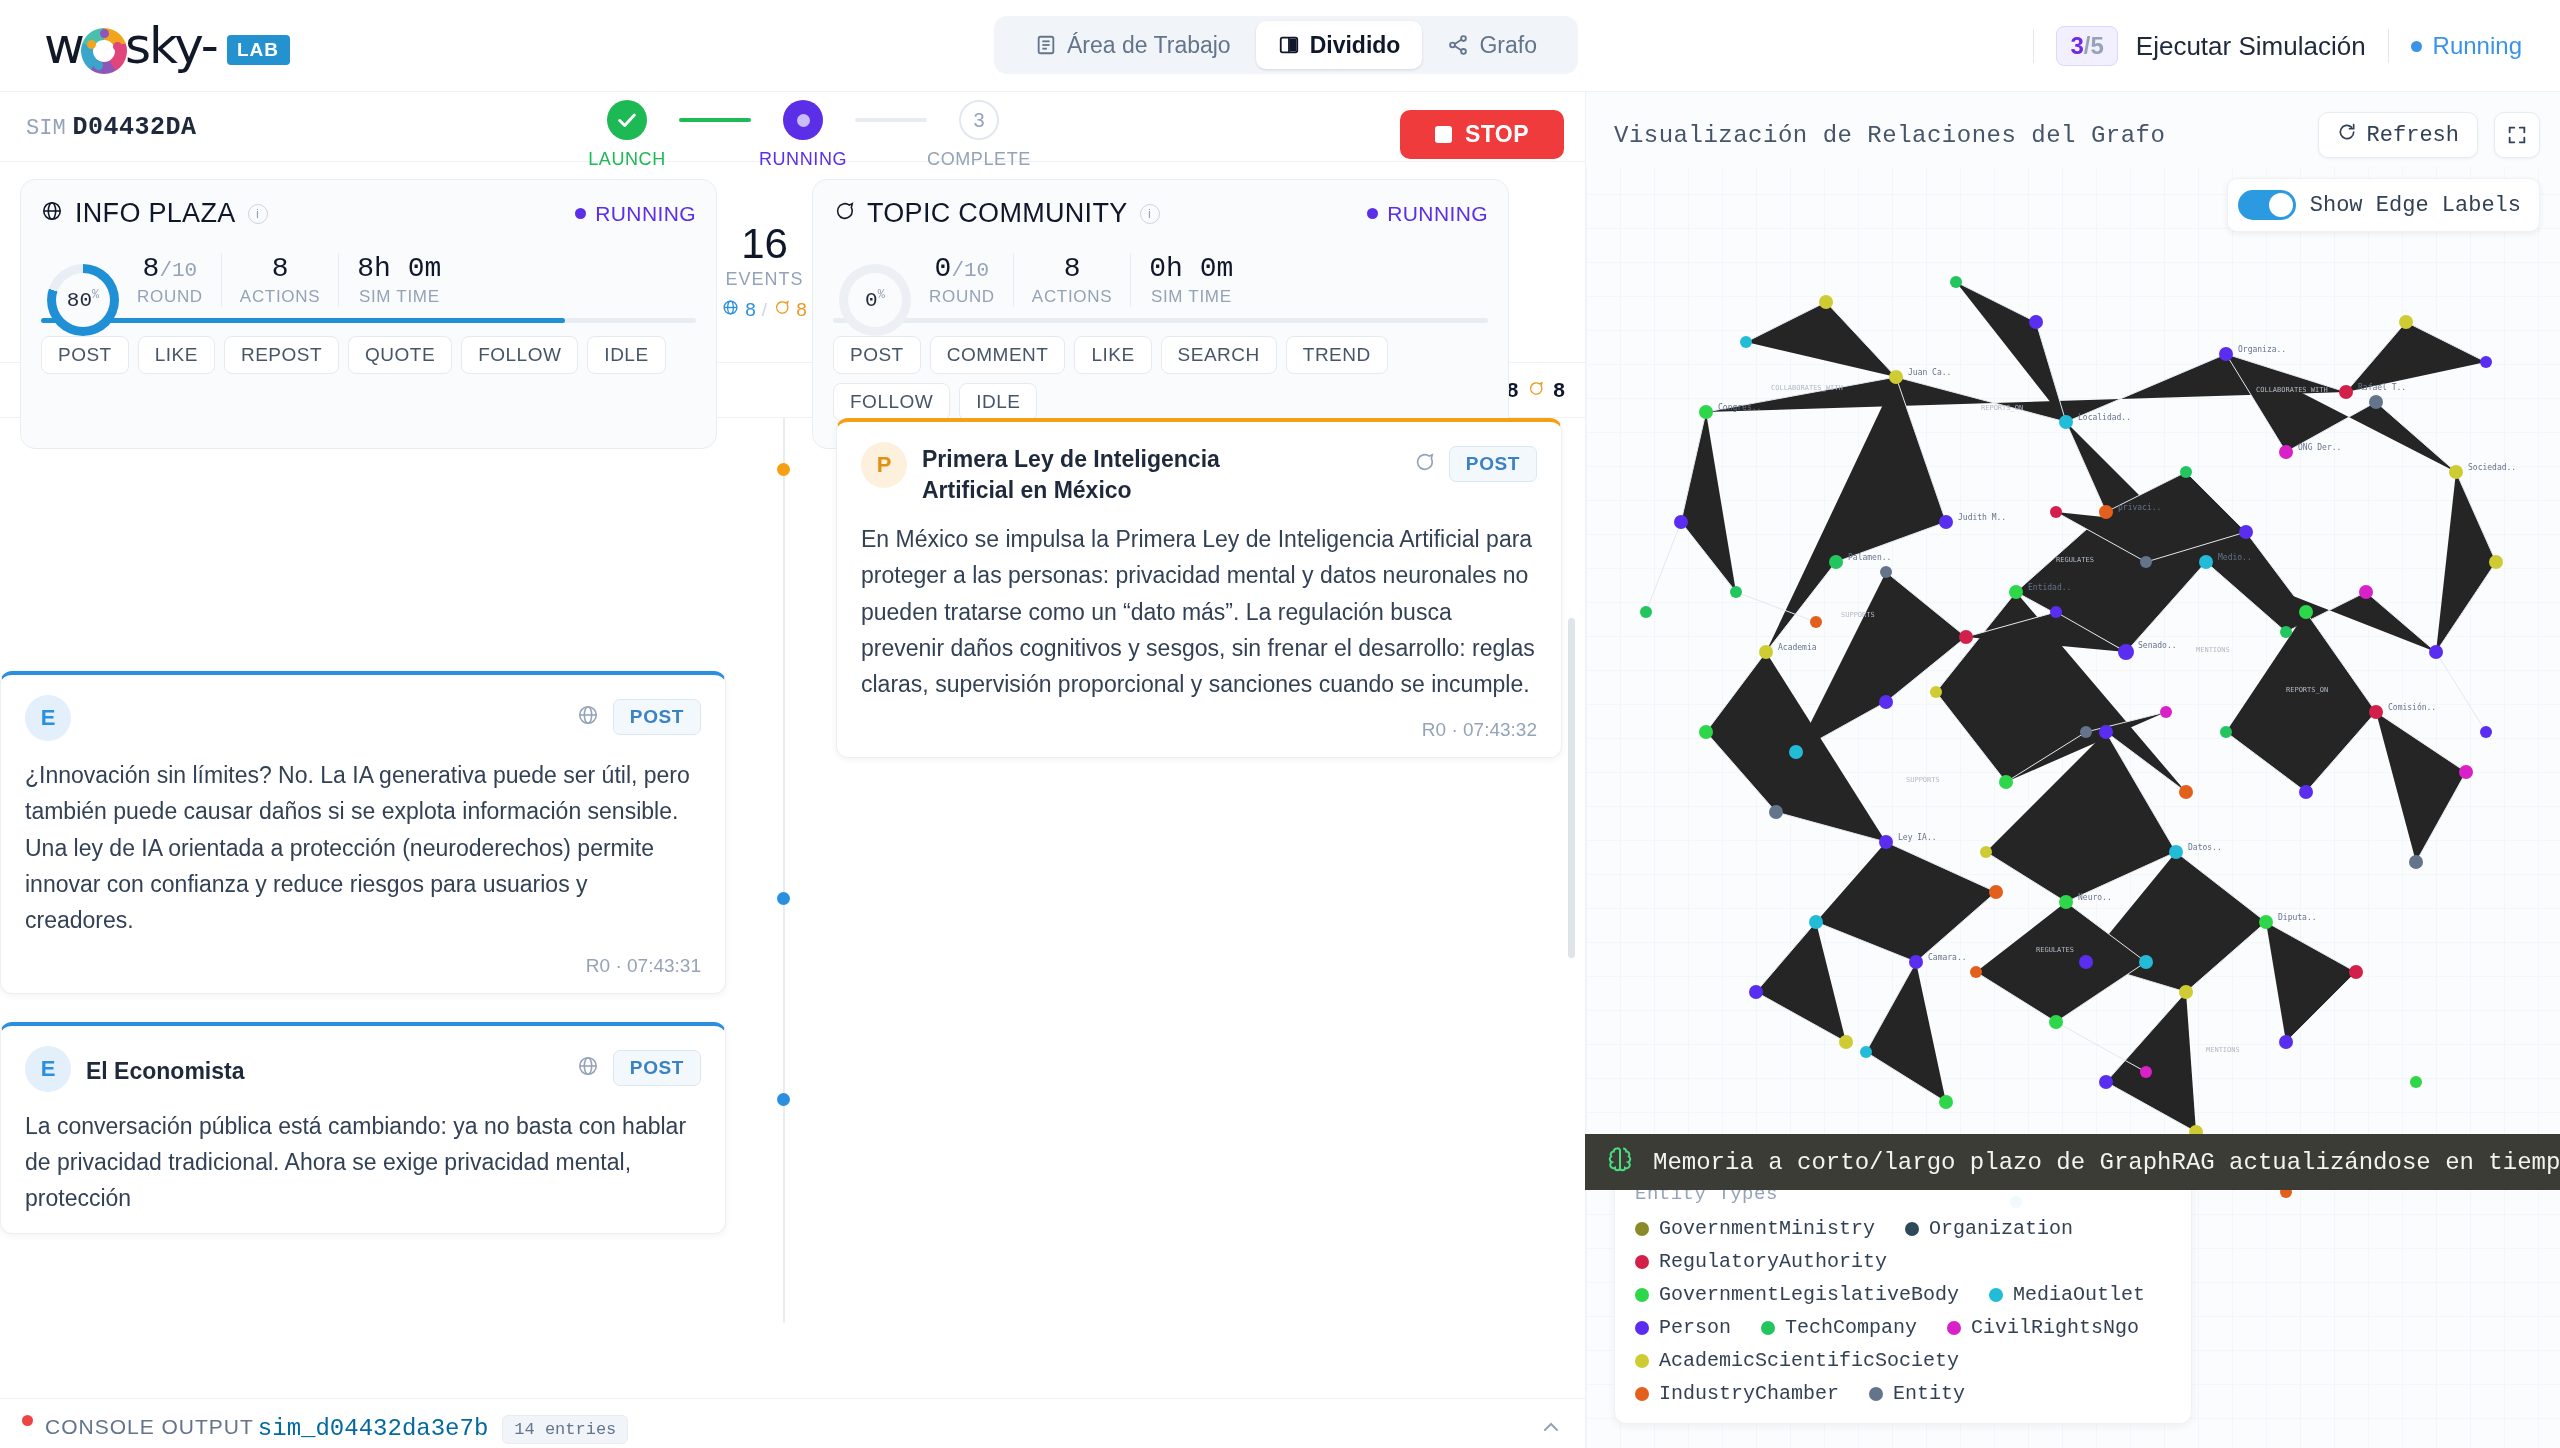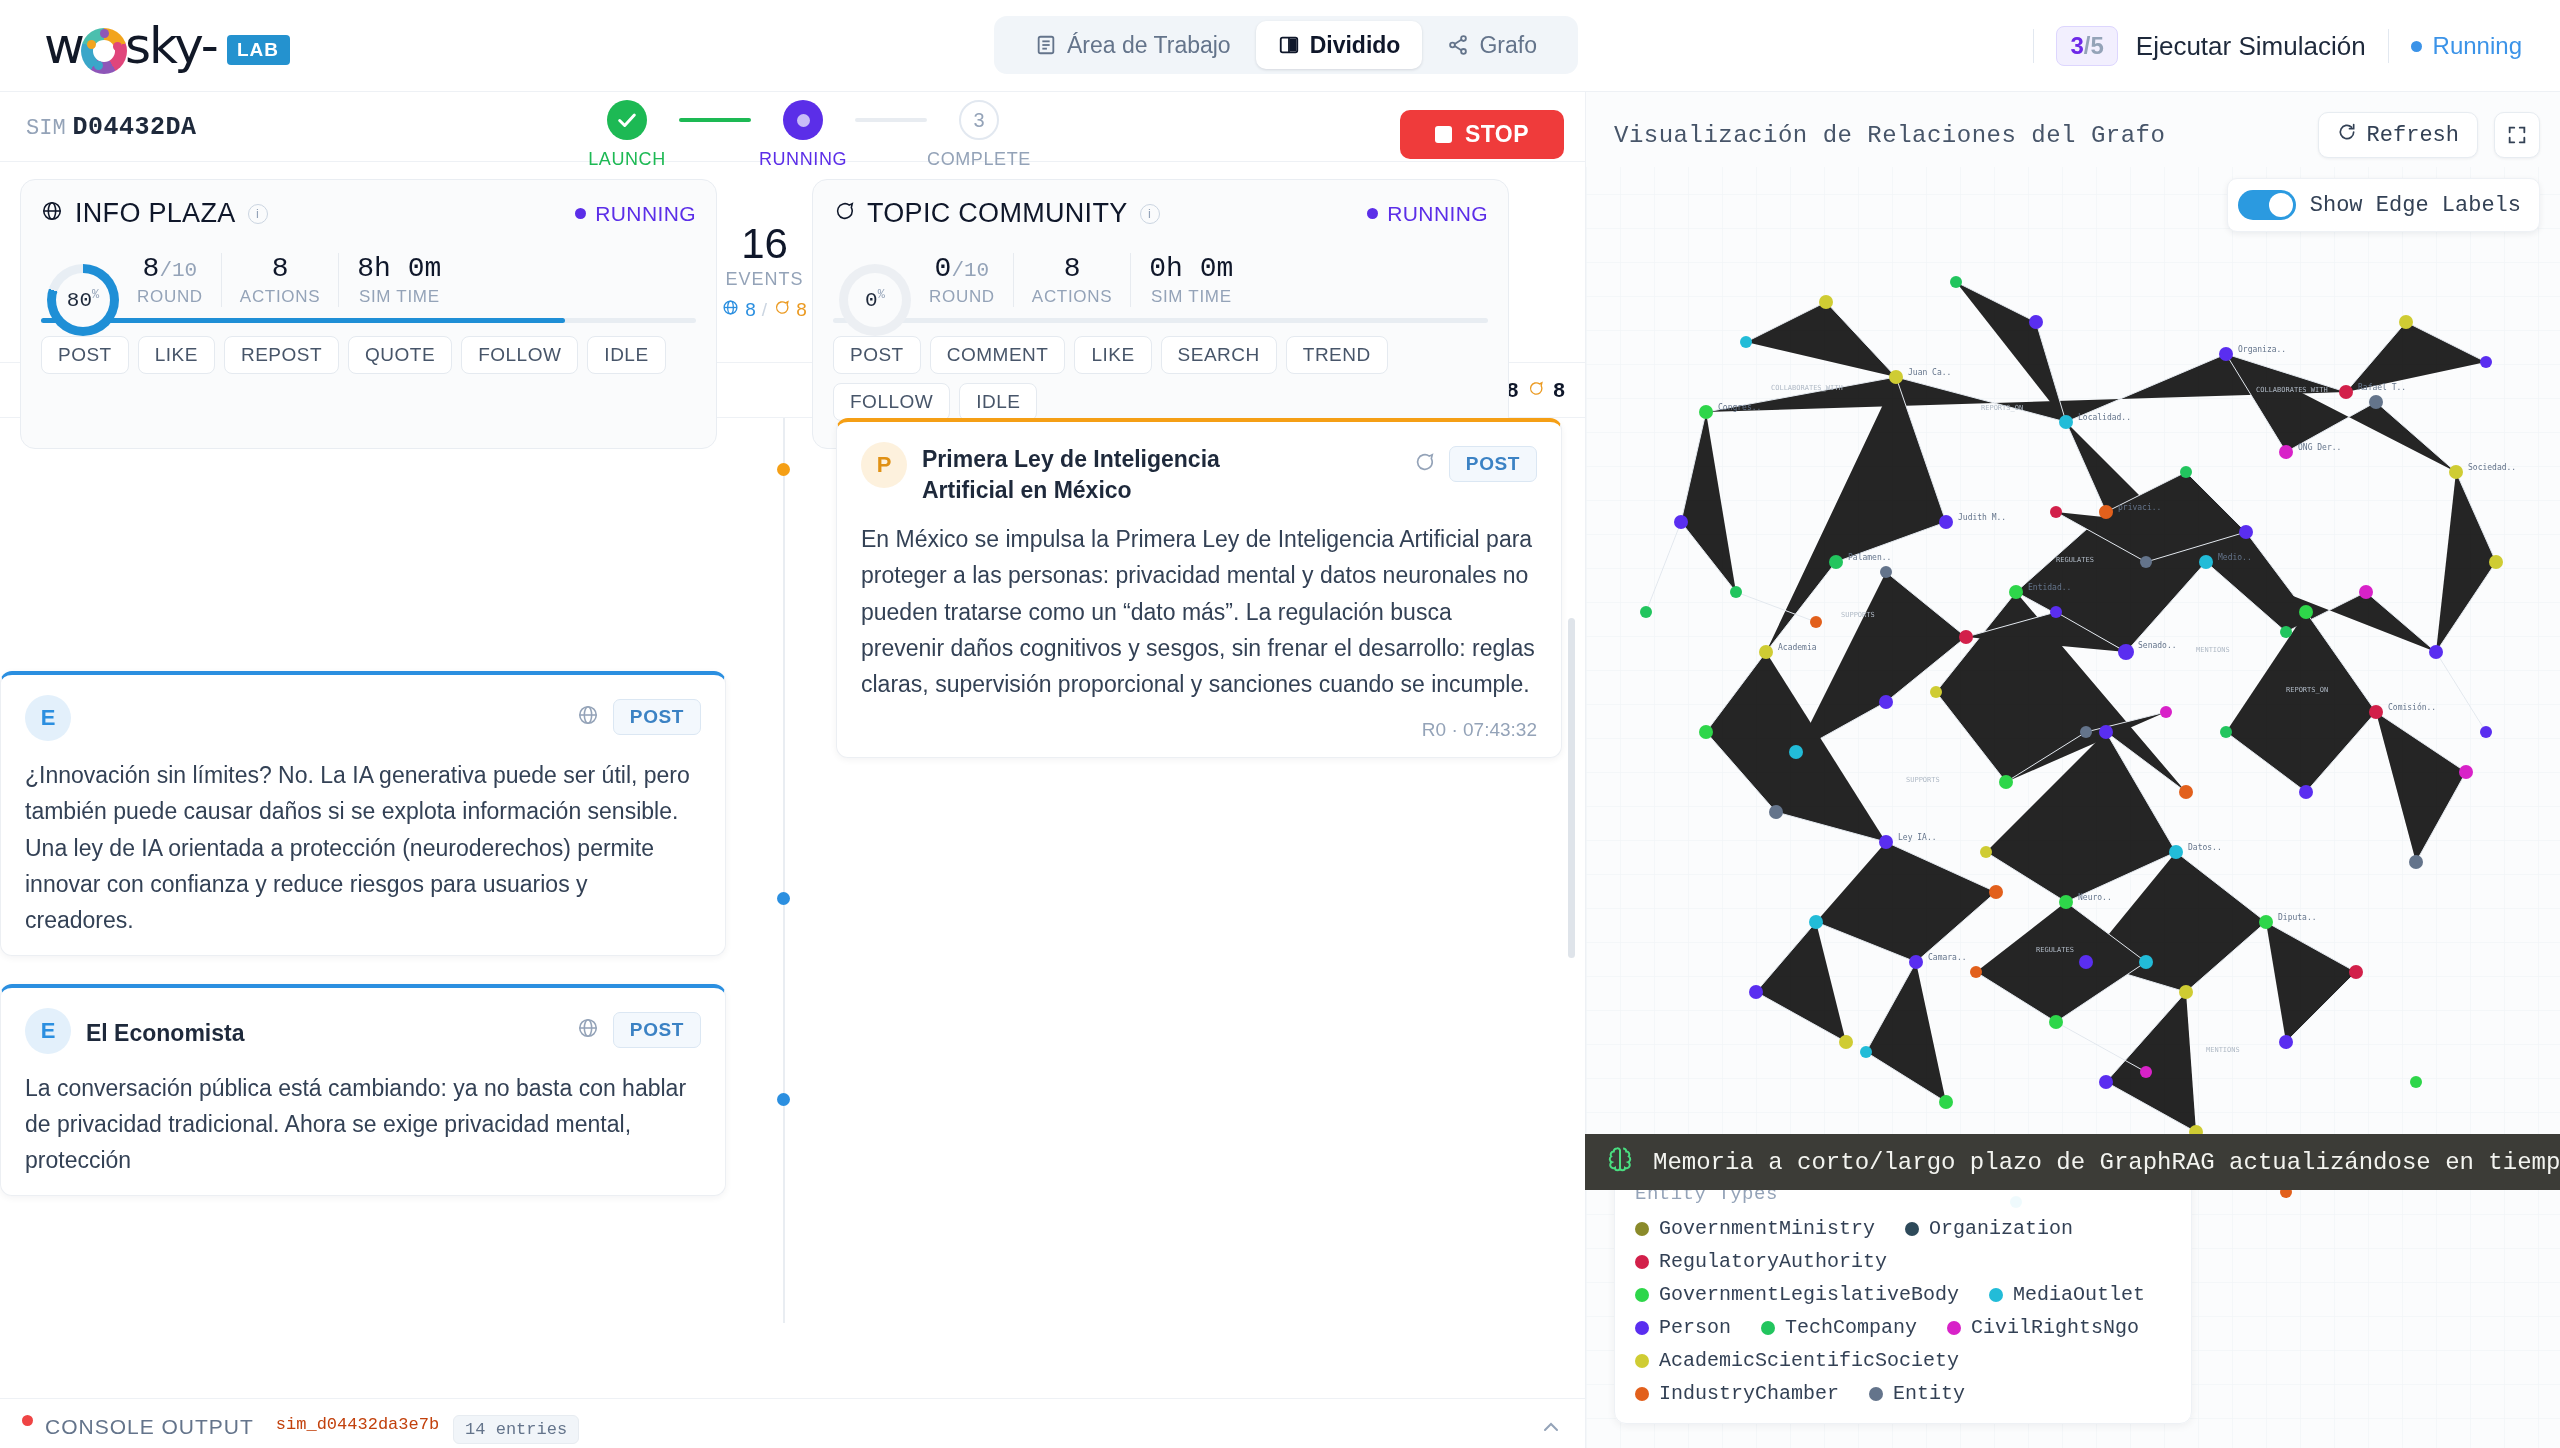--- a/index.html
+++ b/index.html
@@ -155,21 +155,21 @@
   .post-foot { font-size: 19px; color: #94a3b8; text-align: right; margin-top: 16px; }
 
   #scroll-thumb { position: absolute; right: 10px; top: 200px; width: 7px; height: 340px; background: #dfe4ea; border-radius: 4px; }
 
   
   #console {
     position: absolute; left: 0; bottom: 0; width: 1585px; height: 50px;
     border-top: 1px solid #eef1f5; background: #fff; display: flex; align-items: flex-start; padding: 16px 22px;
   }
   #console .t { font-size: 21px; color: #64748b; letter-spacing: 1px; margin-left: 12px; }
-  #console .sid { font-size: 17px; color: #c2410c; margin-left: 22px; }
+  #console .sid { font-size: 24px; color: #0369a1; margin-left: 4px; }
   #console .badge { font-size: 17px; color: #64748b; background: #f1f5f9; border: 1px solid #e7ecf1; border-radius: 6px; padding: 4px 11px; margin-left: 14px; }
   #console .chev { margin-left: auto; color: #94a3b8; font-size: 22px; }
 
   
   #graph { position: absolute; left: 1585px; top: 92px; width: 975px; height: 1356px; background: #fbfcfd; border-left: 1px solid #eef1f5; overflow: hidden; }
   #graph-title { position: absolute; left: 28px; top: 30px; font-size: 24px; color: #475569; letter-spacing: .5px; }
   #refresh {
     position: absolute; right: 82px; top: 20px; background: #fff; border: 1px solid #e7ecf1;
     border-radius: 10px; height: 46px; padding: 0 18px; display: flex; align-items: center; gap: 10px;
     font-size: 22px; color: #334155; cursor: pointer; box-shadow: 0 1px 3px rgba(15,23,42,.06);
@@ -492,20 +492,23 @@
           <div class="post-actions">
             <span><svg width="22" height="22" viewBox="0 0 24 24" fill="none" stroke="#94a3b8" stroke-width="1.7">
                   <circle cx="12" cy="12" r="9"></circle>
                   <ellipse cx="12" cy="12" rx="4" ry="9"></ellipse>
                   <line x1="3" y1="12" x2="21" y2="12"></line>
                 </svg></span>
             <span class="pill">POST</span>
           </div>
         </div>
         <div class="post-body">¿Innovación sin límites? No. La IA generativa puede ser útil, pero también puede causar daños si se explota información sensible. Una ley de IA orientada a protección (neuroderechos) permite innovar con confianza y reduce riesgos para usuarios y creadores.</div>
+        <div class="post-foot">
+          <span>R0</span> · <span>07:43:31</span>
+        </div>
       </div>
 
       <div class="post top-blue" style="margin-top:28px;">
         <div class="post-head">
           <div class="avatar av-bl">E</div>
           <div class="post-name" style="padding-top:10px">El Economista</div>
           <div class="post-actions">
             <span><svg width="22" height="22" viewBox="0 0 24 24" fill="none" stroke="#94a3b8" stroke-width="1.7">
                   <circle cx="12" cy="12" r="9"></circle>
                   <ellipse cx="12" cy="12" rx="4" ry="9"></ellipse>

